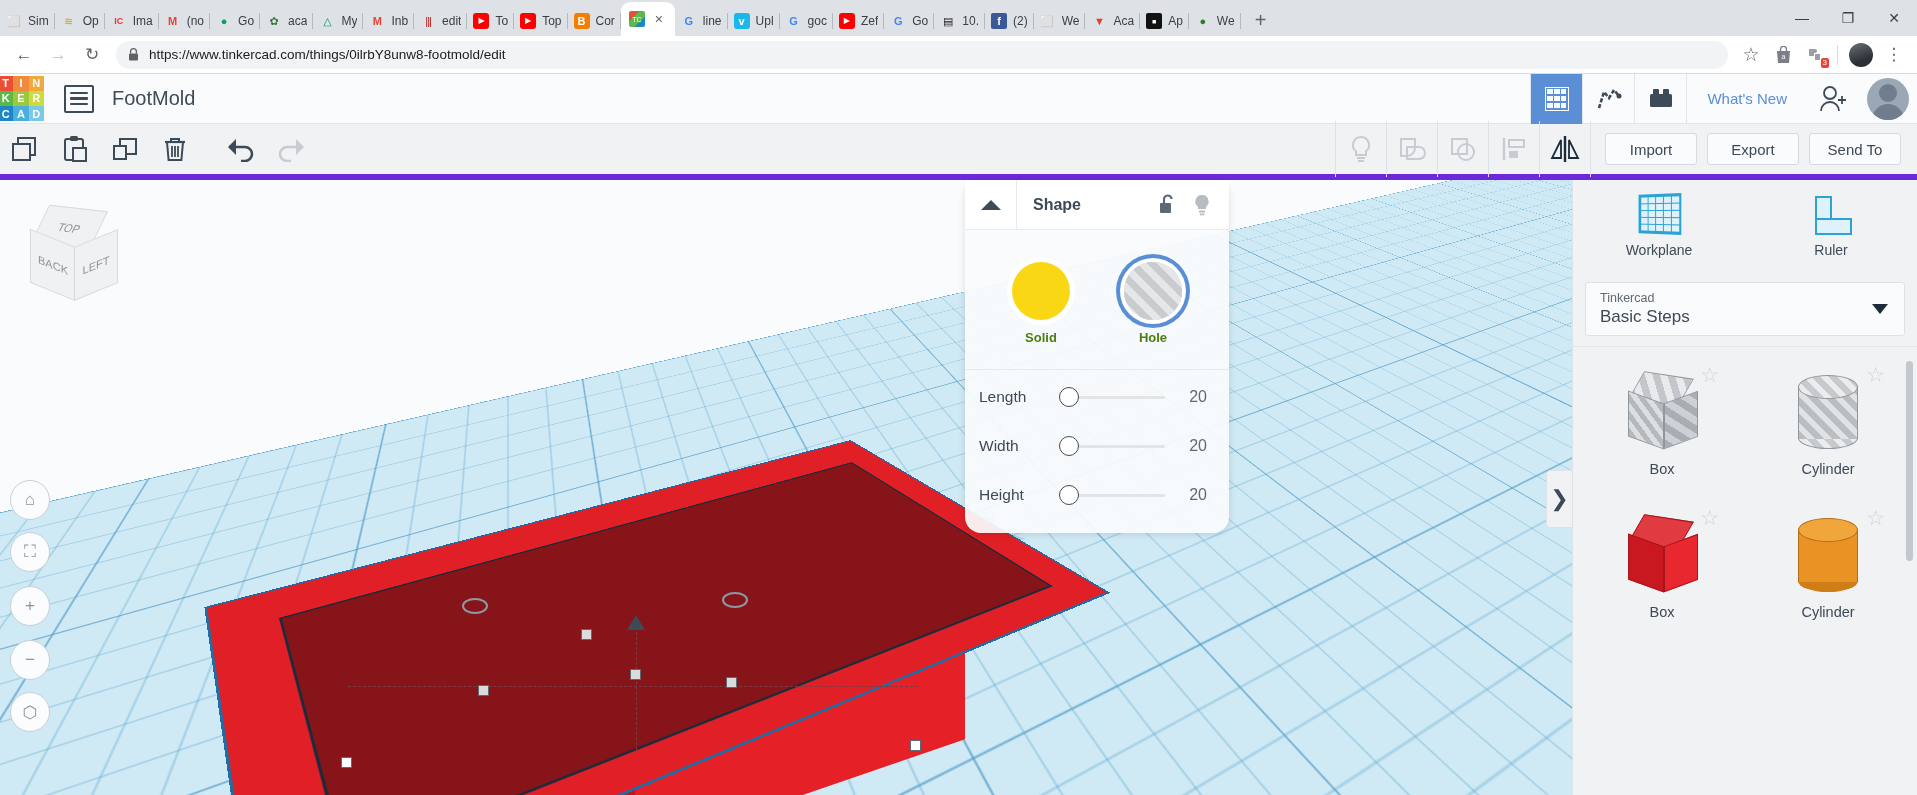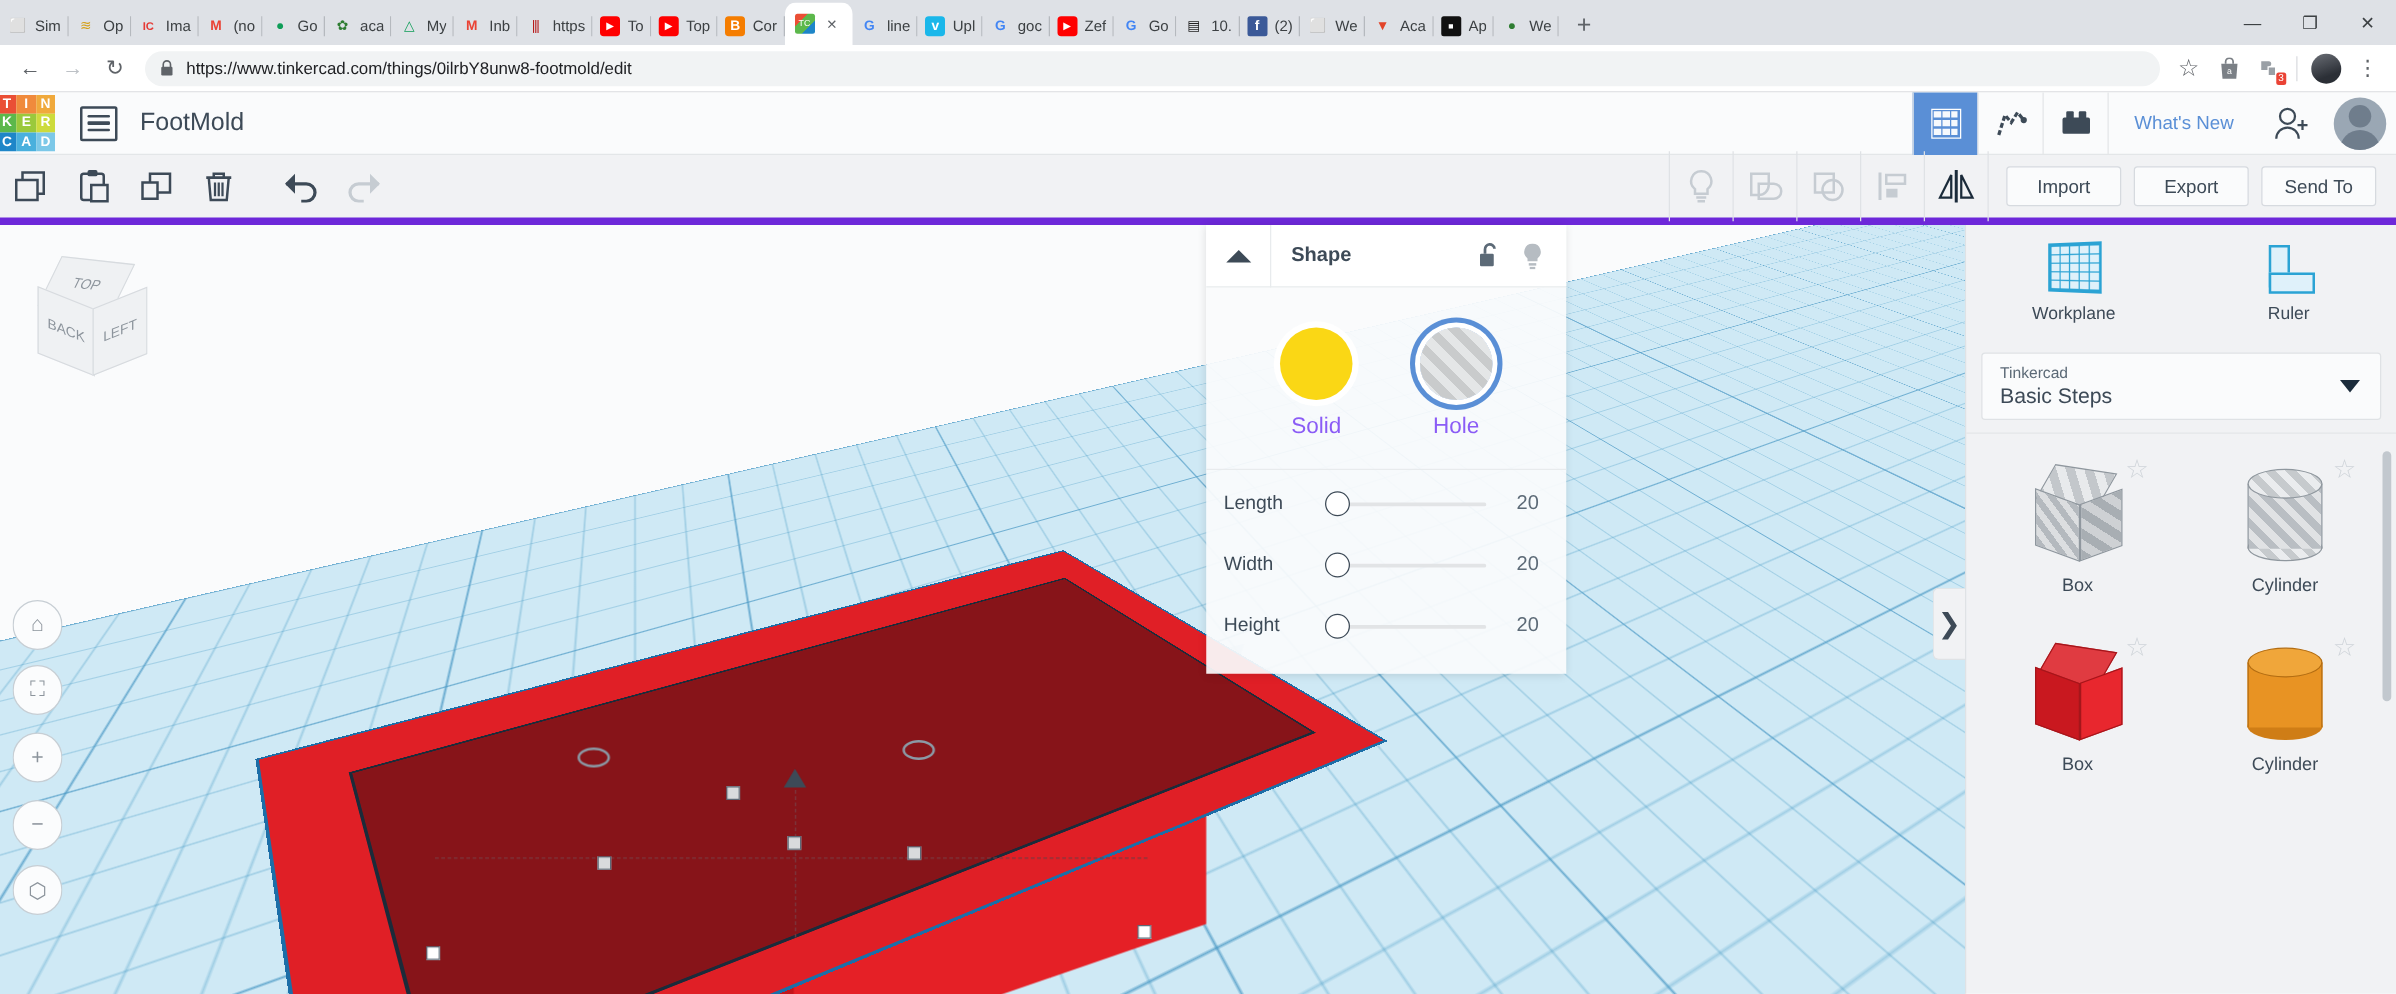--- a/index.html
+++ b/index.html
@@ -279,24 +279,25 @@
     position: absolute; right: 0; top: 290px;
     width: 26px; height: 58px; background: #f1f2f4;
     border: 1px solid #dfe2e5; border-right: none;
     border-radius: 5px 0 0 5px;
     display: flex; align-items: center; justify-content: center;
     color: #3d4a57; font-size: 22px; z-index: 5;
   }
 
   
   .inspector {
-    position: absolute; left: 965px; top: 0px; width: 288px;
+    position: absolute; left: 965px; top: 0px; width: 264px;
     background: rgba(250,251,252,.93);
     box-shadow: 0 1px 7px rgba(0,0,0,.13);
     z-index: 6;
+    border-radius: 16px;
   }
   .insp-head {
     height: 50px; display: flex; align-items: center;
     background: #fff; border-bottom: 1px solid #e8ebed;
   }
   .insp-collapse {
     width: 52px; height: 50px; display: flex;
     align-items: center; justify-content: center;
     border-right: 1px solid #e8ebed;
   }
@@ -316,21 +317,21 @@
   .sh-swatch {
     width: 58px; height: 58px; border-radius: 50%;
     margin: 0 auto 10px;
   }
   .sh-solid { background: #fad715; box-shadow: 0 0 0 5px #fff; }
   .sh-hole {
     background:
       repeating-linear-gradient(45deg, #c9cbcc 0 7px, #e4e6e7 7px 14px);
     box-shadow: 0 0 0 4px #fff, 0 0 0 8px #5a8fd6;
   }
-  .sh-label { font-size: 18px; color: #8b5cf6; }
+  .sh-label { font-size: 13px; color: #4d7c0f; font-weight: bold; }
   .insp-sep { height: 1px; background: #e8ebed; margin: 6px 0 2px; }
   .prop-row {
     display: flex; align-items: center; height: 49px; padding: 0 22px 0 14px;
   }
   .prop-label { width: 76px; font-size: 15.5px; color: #3d4a57; }
   .slider { position: relative; flex: 1; height: 20px; margin-right: 8px; }
   .slider-track {
     position: absolute; left: 8px; right: 0; top: 9px; height: 3px;
     background: #e2e4e6; border-radius: 2px;
   }
@@ -489,21 +490,21 @@
       <div class="tab">
         <span class="tab-favicon" style="color:#0f9d58;">△</span>
         <span class="tab-title">My</span>
       </div>
       <div class="tab">
         <span class="tab-favicon" style="color:#ea4335;font-weight:bold;">M</span>
         <span class="tab-title">Inb</span>
       </div>
       <div class="tab">
         <span class="tab-favicon" style="color:#b71c1c;letter-spacing:-1px;">|||</span>
-        <span class="tab-title">https</span>
+        <span class="tab-title">edit</span>
       </div>
       <div class="tab">
         <span class="tab-favicon" style="background:#f00;color:#fff;border-radius:3px;font-size:8px;">▶</span>
         <span class="tab-title">To</span>
       </div>
       <div class="tab">
         <span class="tab-favicon" style="background:#f00;color:#fff;border-radius:3px;font-size:8px;">▶</span>
         <span class="tab-title">Top</span>
       </div>
       <div class="tab">

